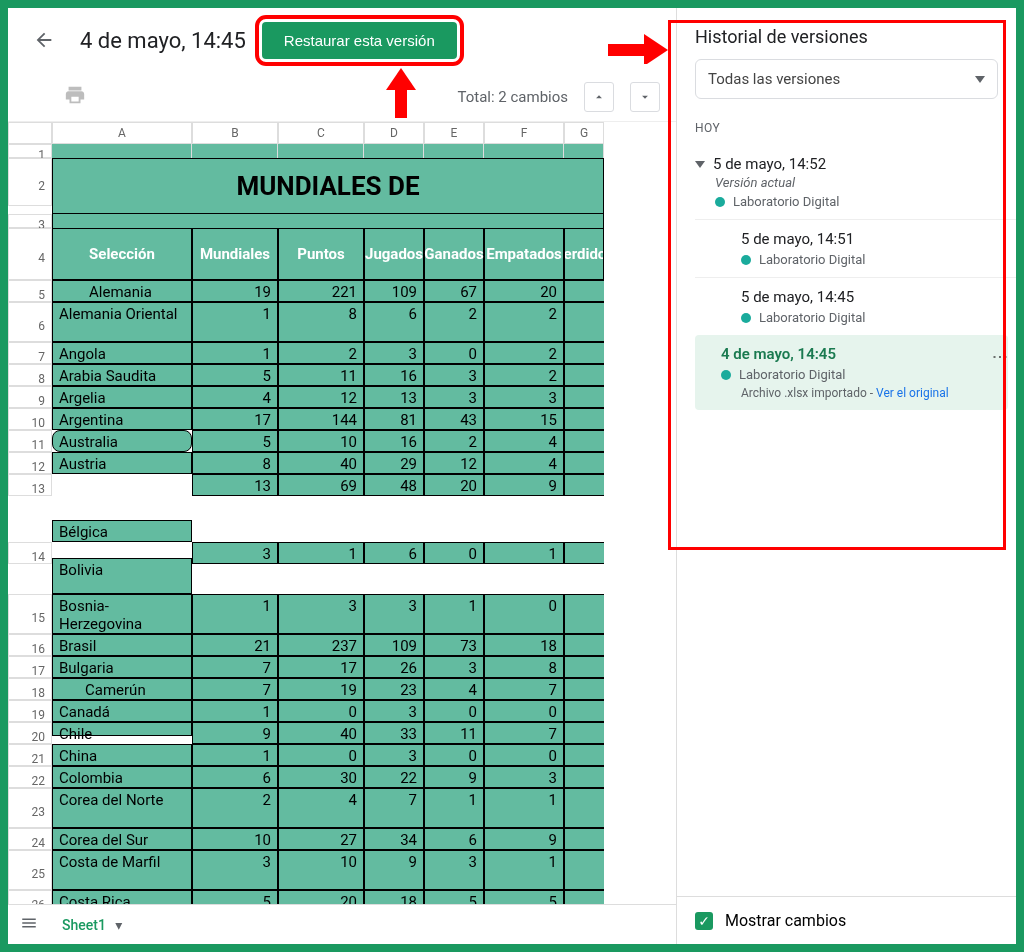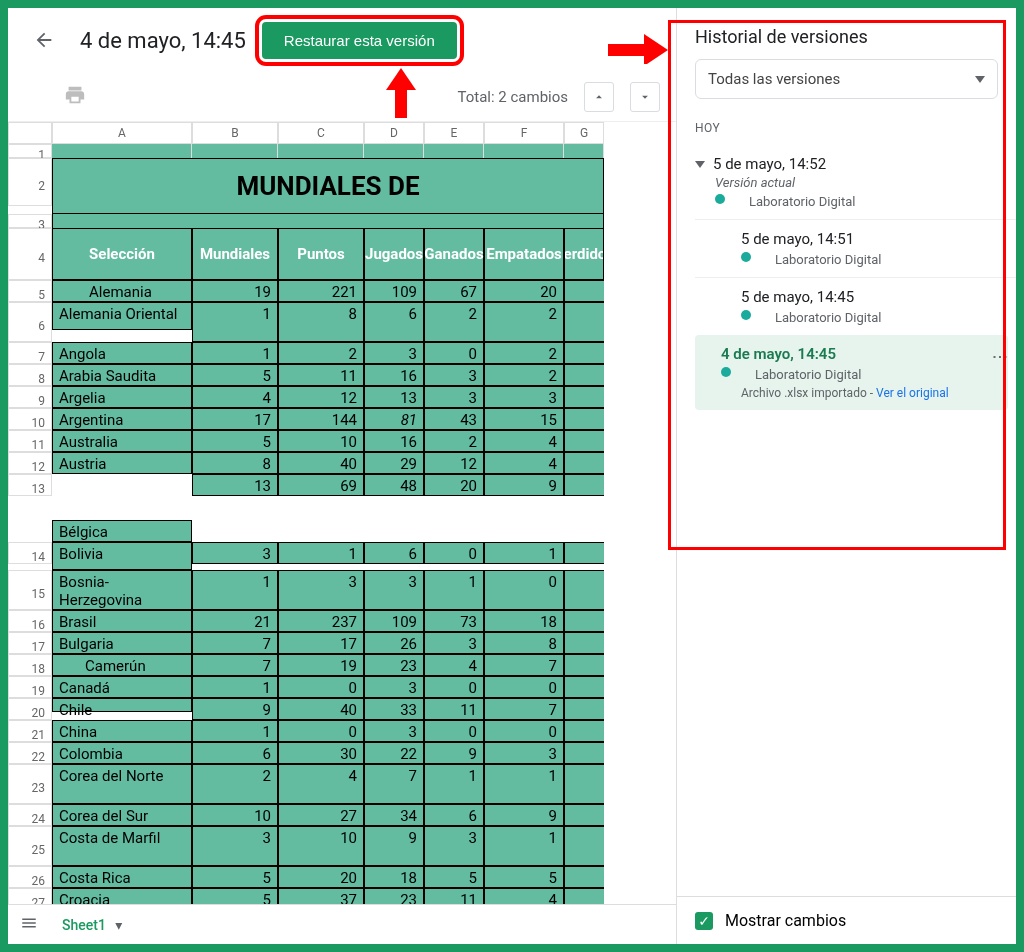--- a/index.html
+++ b/index.html
@@ -228,22 +228,22 @@
     font-style: italic;
     margin-top: 2px;
     margin-left: 20px;
   }
   .version-author {
     font-size: 13px;
     color: #5f6368;
     margin-top: 4px;
     margin-left: 20px;
     display: flex;
-    align-items: flex-start;
-    gap: 24px;
+    align-items: center;
+    gap: 8px;
   }
   .version-import {
     font-size: 12px;
     color: #5f6368;
     margin-top: 4px;
     margin-left: 20px;
   }
   .version-import a { color: #1a73e8; text-decoration: none; }
   .dot {
     width: 10px;
@@ -366,21 +366,21 @@
           <div class="hdr-cell" style="overflow: hidden;">Perdidos</div>
           <div class="row-head" style="height: 22px; line-height: 22px;">5</div>
           <div class="data-cell txt" style="height: 22px; padding-left: 36px;">Alemania</div>
           <div class="data-cell num" style="height: 22px;">19</div>
           <div class="data-cell num" style="height: 22px;">221</div>
           <div class="data-cell num" style="height: 22px;">109</div>
           <div class="data-cell num" style="height: 22px;">67</div>
           <div class="data-cell num" style="height: 22px;">20</div>
           <div class="data-cell num last-col" style="height: 22px;"></div>
           <div class="row-head" style="height: 40px; line-height: 40px;">6</div>
-          <div class="data-cell txt" style="height: 28px;">Alemania Oriental</div>
+          <div class="data-cell txt" style="height: 40px;">Alemania Oriental</div>
           <div class="data-cell num" style="height: 40px;">1</div>
           <div class="data-cell num" style="height: 40px;">8</div>
           <div class="data-cell num" style="height: 40px;">6</div>
           <div class="data-cell num" style="height: 40px;">2</div>
           <div class="data-cell num" style="height: 40px;">2</div>
           <div class="data-cell num last-col" style="height: 40px;"></div>
           <div class="row-head" style="height: 22px; line-height: 22px;">7</div>
           <div class="data-cell txt" style="height: 22px;">Angola</div>
           <div class="data-cell num" style="height: 22px;">1</div>
           <div class="data-cell num" style="height: 22px;">2</div>
@@ -401,26 +401,26 @@
           <div class="data-cell num" style="height: 22px;">4</div>
           <div class="data-cell num" style="height: 22px;">12</div>
           <div class="data-cell num" style="height: 22px;">13</div>
           <div class="data-cell num" style="height: 22px;">3</div>
           <div class="data-cell num" style="height: 22px;">3</div>
           <div class="data-cell num last-col" style="height: 22px;"></div>
           <div class="row-head" style="height: 22px; line-height: 22px;">10</div>
           <div class="data-cell txt" style="height: 22px;">Argentina</div>
           <div class="data-cell num" style="height: 22px;">17</div>
           <div class="data-cell num" style="height: 22px;">144</div>
-          <div class="data-cell num" style="height: 22px; font-style: italic;">81</div>
+          <div class="data-cell num" style="height: 22px;">81</div>
           <div class="data-cell num" style="height: 22px;">43</div>
           <div class="data-cell num" style="height: 22px;">15</div>
           <div class="data-cell num last-col" style="height: 22px;"></div>
           <div class="row-head" style="height: 22px; line-height: 22px;">11</div>
-          <div class="data-cell txt" style="height: 22px;">Australia</div>
+          <div class="data-cell txt" style="height: 22px; border-radius: 8px;">Australia</div>
           <div class="data-cell num" style="height: 22px;">5</div>
           <div class="data-cell num" style="height: 22px;">10</div>
           <div class="data-cell num" style="height: 22px;">16</div>
           <div class="data-cell num" style="height: 22px;">2</div>
           <div class="data-cell num" style="height: 22px;">4</div>
           <div class="data-cell num last-col" style="height: 22px;"></div>
           <div class="row-head" style="height: 22px; line-height: 22px;">12</div>
           <div class="data-cell txt" style="height: 22px;">Austria</div>
           <div class="data-cell num" style="height: 22px;">8</div>
           <div class="data-cell num" style="height: 22px;">40</div>
@@ -430,21 +430,21 @@
           <div class="data-cell num last-col" style="height: 22px;"></div>
           <div class="row-head" style="height: 22px; line-height: 22px;">13</div>
           <div class="data-cell txt" style="height: 22px; margin-top: 46px;">Bélgica</div>
           <div class="data-cell num" style="height: 22px;">13</div>
           <div class="data-cell num" style="height: 22px;">69</div>
           <div class="data-cell num" style="height: 22px;">48</div>
           <div class="data-cell num" style="height: 22px;">20</div>
           <div class="data-cell num" style="height: 22px;">9</div>
           <div class="data-cell num last-col" style="height: 22px;"></div>
           <div class="row-head" style="height: 22px; line-height: 22px;">14</div>
-          <div class="data-cell txt" style="height: 28px;">Bolivia</div>
+          <div class="data-cell txt" style="height: 36px; margin-top: 16px;">Bolivia</div>
           <div class="data-cell num" style="height: 22px;">3</div>
           <div class="data-cell num" style="height: 22px;">1</div>
           <div class="data-cell num" style="height: 22px;">6</div>
           <div class="data-cell num" style="height: 22px;">0</div>
           <div class="data-cell num" style="height: 22px;">1</div>
           <div class="data-cell num last-col" style="height: 22px;"></div>
           <div class="row-head" style="height: 40px; line-height: 40px;">15</div>
           <div class="data-cell txt" style="height: 40px;">Bosnia-Herzegovina</div>
           <div class="data-cell num" style="height: 40px;">1</div>
           <div class="data-cell num" style="height: 40px;">3</div>

